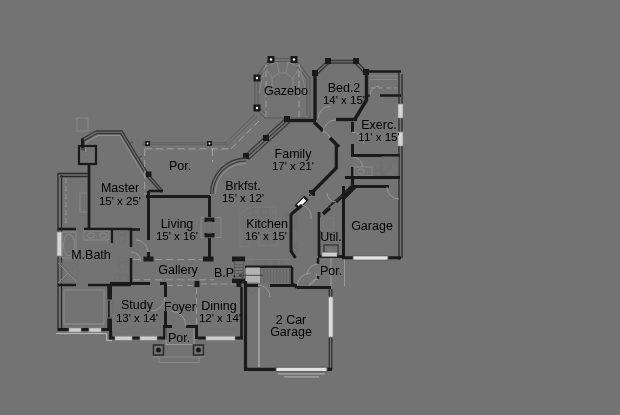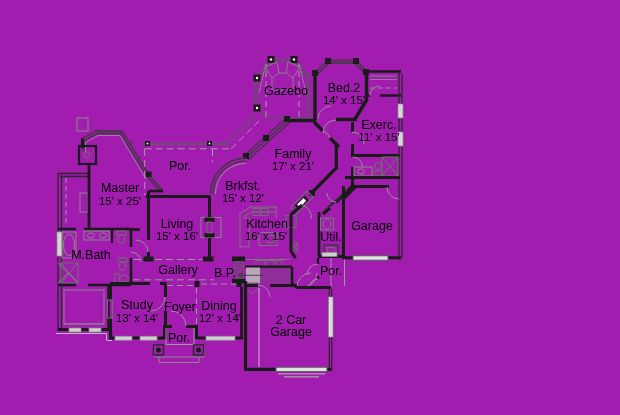--- a/index.html
+++ b/index.html
@@ -1,16 +1,16 @@
 <!DOCTYPE html>
 <html><head>
 <meta charset="utf-8">
 <style>
 html,body{margin:0;padding:0;background:#fff;}
-#page{width:620px;height:415px;position:relative;background:#a21caf;overflow:hidden;}
+#page{width:620px;height:415px;position:relative;background:#737373;overflow:hidden;}
 text{font-family:"Liberation Sans",sans-serif;fill:#000;-webkit-text-stroke:0.3px #000;}
 .rn{font-size:12.5px;}
 .dim{font-size:11.5px;}
 </style>
 </head>
 <body>
 <div id="page">
 <svg width="620" height="415" viewBox="0 0 620 415">
 <g fill="none" stroke-linecap="butt">
 

